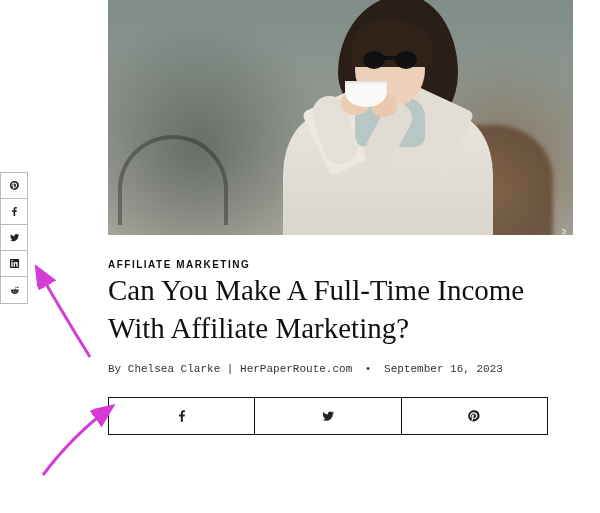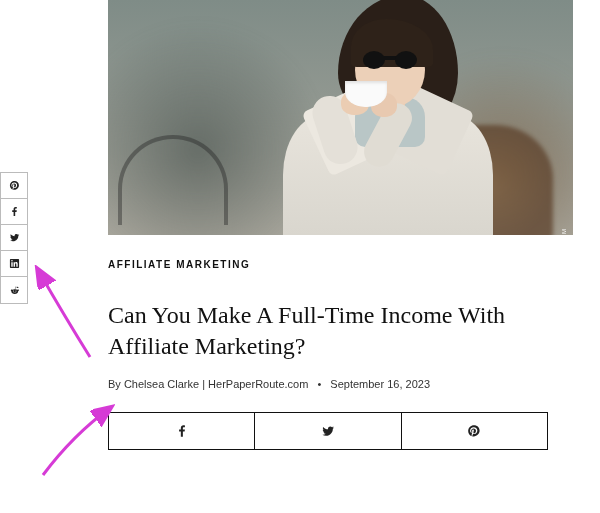--- a/index.html
+++ b/index.html
@@ -97,30 +97,30 @@
 
   .category {
     margin-top: 24px;
     font-family: Arial, Helvetica, sans-serif;
     font-size: 10px;
     letter-spacing: 1.5px;
     font-weight: 700;
     color: #111;
   }
   .title {
-    margin-top: 30px;
-    font-size: 24px;
+    margin-top: 2px;
+    font-size: 29px;
     line-height: 1.3;
     color: #111;
     font-weight: 400;
     max-width: 460px;
   }
   .byline {
     margin-top: 16px;
-    font-family: Liberation Sans, sans-serif;
+    font-family: Liberation Mono, monospace;
     font-size: 11px;
     color: #333;
   }
   .byline .dot { margin: 0 6px; }
 
   .hshare {
     margin-top: 22px;
     width: 440px;
     display: flex;
     border: 1px solid #111;

